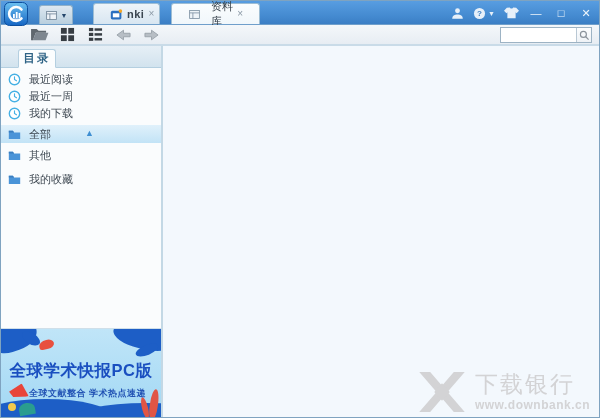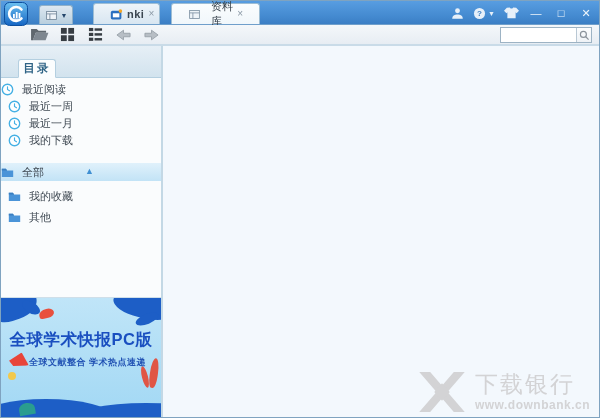--- a/index.html
+++ b/index.html
@@ -25,34 +25,34 @@
   
   .toolbar{position:relative;height:21px;background:linear-gradient(#f4f7fa,#e7edf3);border-bottom:2px solid #c9dbe8;display:flex;align-items:center;padding-left:28px;gap:7px;}
   .tool-btn{width:21px;height:17px;display:flex;align-items:center;justify-content:center;cursor:pointer;}
   .searchbox{position:absolute;right:7px;top:2px;width:92px;height:16px;display:flex;border:1px solid #9db3c4;background:#fff;}
   .searchbox input{flex:1;border:none;outline:none;min-width:0;height:100%;font-size:10px;padding:0 3px;background:#fff;}
   .search-btn{width:15px;height:100%;background:linear-gradient(#fcfdfe,#eef2f6);border-left:1px solid #b9c8d4;display:flex;align-items:center;justify-content:center;cursor:pointer;}
 
   
   .main{display:flex;height:371px;}
   .sidebar{position:relative;width:162px;background:#fafcfd;border-right:2px solid #c3d8e5;}
-  .side-tabstrip{height:32px;background:linear-gradient(#e6eff6,#d2e3ee);border-bottom:1px solid #b4cfe0;position:relative;}
+  .side-tabstrip{height:22px;background:linear-gradient(#e6eff6,#d2e3ee);border-bottom:1px solid #b4cfe0;position:relative;}
   .dir-tab{position:absolute;left:17px;bottom:-1px;width:38px;height:19px;background:#fbfdfe;border:1px solid #b4cfe0;border-bottom:1px solid #fbfdfe;border-radius:3px 3px 0 0;font-size:11.5px;font-weight:bold;color:#2f6486;display:flex;align-items:center;justify-content:center;letter-spacing:2px;cursor:pointer;}
   .tree{padding-top:3px;}
-  .row{display:flex;align-items:center;height:17px;gap:8px;cursor:pointer;}
+  .row{display:flex;align-items:center;height:17px;padding-left:7px;gap:8px;cursor:pointer;}
   .row.l1{padding-left:7px;}
   .row .lbl{font-size:11px;color:#3d4751;white-space:nowrap;}
-  .row.sel{position:relative;height:18px;margin-top:14px;background:linear-gradient(#e0f1fb,#c2e3f6);}
+  .row.sel{position:relative;height:18px;margin-top:3px;background:linear-gradient(#e0f1fb,#c2e3f6);}
   .row.sel .collapse{position:absolute;left:84px;top:4px;font-size:9px;color:#3f8fd2;line-height:1;}
   .row.m6{margin-top:7px;}
   .row.m4{margin-top:4px;}
   .ic13{width:13px;height:13px;flex:0 0 13px;display:flex;}
 
   
-  .banner{position:absolute;left:0;right:0;bottom:0;height:120px;background:linear-gradient(#c0e5f8,#a2d8f4);border-top:1px solid #cfdfe9;overflow:hidden;cursor:pointer;}
+  .banner{position:absolute;left:0;right:0;bottom:0;height:89px;background:linear-gradient(#c0e5f8,#a2d8f4);border-top:1px solid #cfdfe9;overflow:hidden;cursor:pointer;}
   .banner *{position:absolute;}
   .b-leaf1{left:-12px;top:-10px;width:48px;height:32px;background:#1d5ec6;border-radius:40% 62% 55% 45%;transform:rotate(-18deg);}
   .b-leaf1b{left:20px;top:4px;width:20px;height:11px;background:#1d5ec6;border-radius:50%;transform:rotate(32deg);}
   .b-fish{left:38px;top:11px;width:15px;height:9px;background:#e8503e;border-radius:55% 45% 45% 25%;transform:rotate(-14deg);}
   .b-leaf2{right:-14px;top:-6px;width:62px;height:26px;background:#1d5ec6;border-radius:60% 40% 50% 50%;transform:rotate(13deg);}
   .b-leaf2b{right:2px;top:16px;width:24px;height:10px;background:#1d5ec6;border-radius:50%;transform:rotate(-22deg);}
   .b-title{left:0;right:0;top:31px;text-align:center;font-size:16.5px;font-weight:bold;color:#1a4fc0;letter-spacing:.5px;white-space:nowrap;}
   .b-sub{left:0;right:0;top:58px;text-align:center;font-size:9px;font-weight:bold;color:#2253b4;letter-spacing:.5px;white-space:nowrap;padding-left:13px;}
   .b-mega{left:8px;top:55px;width:19px;height:14px;background:#e8453a;clip-path:polygon(0 45%,72% 0,100% 100%,18% 88%);transform:rotate(-8deg);}
   .b-dotY{left:7px;top:74px;width:8px;height:8px;background:#f2c94c;border-radius:50%;}
@@ -222,58 +222,49 @@
             </span>
           <span class="lbl">最近一周</span>
         </div>
         <div class="row l1">
           <span class="ic13">
               <svg width="13" height="13" viewBox="0 0 16 16">
                 <circle cx="8" cy="8" r="6.4" fill="#fff" stroke="#45b0e4" stroke-width="1.7"></circle>
                 <path d="M8 4.6V8l2.4 1.6" stroke="#45b0e4" stroke-width="1.4" fill="none" stroke-linecap="round"></path>
               </svg>
             </span>
-          <span class="lbl">最近一月</span>
-        </div>
-        <div class="row l1">
-          <span class="ic13">
-              <svg width="13" height="13" viewBox="0 0 16 16">
-                <circle cx="8" cy="8" r="6.4" fill="#fff" stroke="#45b0e4" stroke-width="1.7"></circle>
-                <path d="M8 4.6V8l2.4 1.6" stroke="#45b0e4" stroke-width="1.4" fill="none" stroke-linecap="round"></path>
-              </svg>
-            </span>
           <span class="lbl">我的下载</span>
         </div>
         <div class="row sel">
           <span class="ic13">
               <svg width="13" height="13" viewBox="0 0 16 16">
                 <path d="M1 3.5h5l1.5 2H15v8H1z" fill="#4a94d8"></path>
                 <path d="M1 3.5h5l1.5 2H1z" fill="#3a7ec0"></path>
               </svg>
             </span>
           <span class="lbl">全部</span>
           <span class="collapse">▲</span>
         </div>
-        <div class="row l1 m6">
+        <div class="row l1 m4">
           <span class="ic13">
               <svg width="13" height="13" viewBox="0 0 16 16">
                 <path d="M1 3.5h5l1.5 2H15v8H1z" fill="#4a94d8"></path>
                 <path d="M1 3.5h5l1.5 2H1z" fill="#3a7ec0"></path>
               </svg>
             </span>
-          <span class="lbl">我的收藏</span>
-        </div>
-        <div class="row l1 m4">
+          <span class="lbl">其他</span>
+        </div>
+        <div class="row l1 m6">
           <span class="ic13">
               <svg width="13" height="13" viewBox="0 0 16 16">
                 <path d="M1 3.5h5l1.5 2H15v8H1z" fill="#4a94d8"></path>
                 <path d="M1 3.5h5l1.5 2H1z" fill="#3a7ec0"></path>
               </svg>
             </span>
-          <span class="lbl">其他</span>
+          <span class="lbl">我的收藏</span>
         </div>
       </div>
 
       <div class="banner">
         <span class="b-leaf1"></span>
         <span class="b-leaf1b"></span>
         <span class="b-fish"></span>
         <span class="b-leaf2"></span>
         <span class="b-leaf2b"></span>
         <span class="b-wave1"></span>

